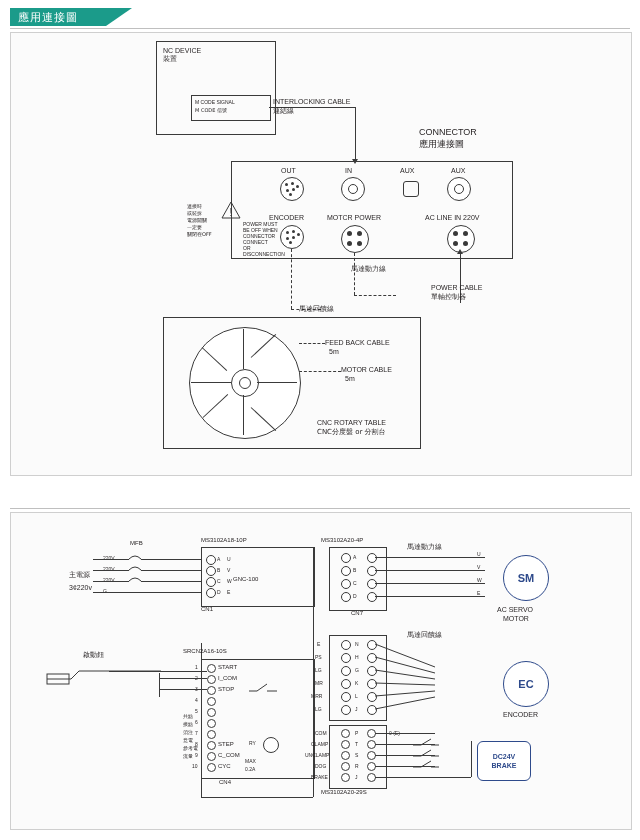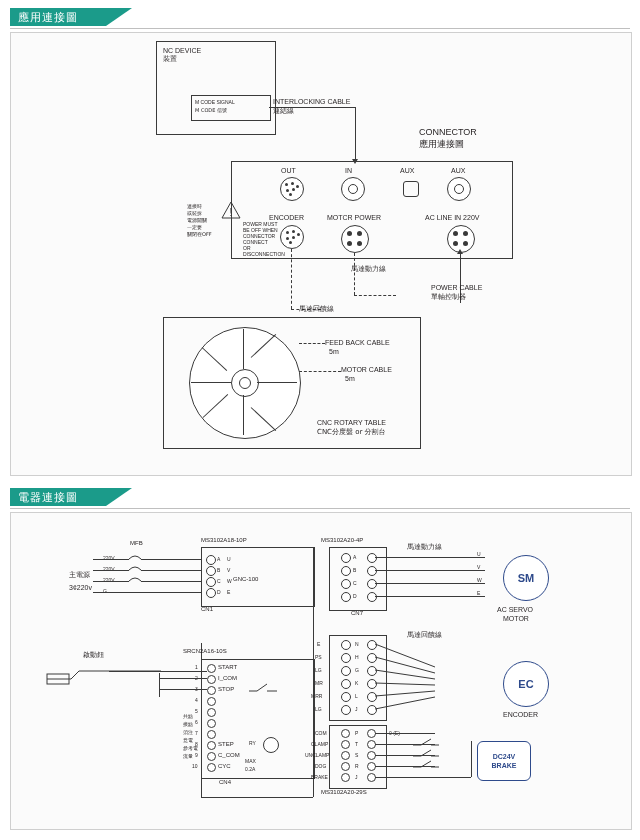--- a/index.html
+++ b/index.html
@@ -168,25 +168,20 @@
     <div class="t t7" style="left:314px;top:305px;">FEED BACK CABLE</div>
     <div class="t t7" style="left:318px;top:314px;">5m</div>
     <div class="dsh-h" style="left:288px;top:338px;width:42px;"></div>
     <div class="t t7" style="left:330px;top:332px;">MOTOR CABLE</div>
     <div class="t t7" style="left:334px;top:341px;">5m</div>
 
     <div class="t t7" style="left:306px;top:385px;">CNC ROTARY TABLE</div>
     <div class="t t7 cn" style="left:306px;top:395px;">CNC分度盤 or 分割台</div>
   </div>
 
-  <div class="sec-head" style="top:488px;">
-    <div class="bar"></div>
-    <div class="tail"></div>
-    <div class="txt">電器連接圖</div>
-  </div>
   <div class="sec-rule" style="top:508px;"></div>
 
   <div class="panel" style="left:10px;top:512px;width:620px;height:316px;">
 
     <div class="t t7 cn" style="left:58px;top:58px;">主電源</div>
     <div class="t t7" style="left:58px;top:70px;">3¢220v</div>
     <div class="t t6" style="left:119px;top:27px;font-size:6px;">MFB</div>
 
     <div class="t t5" style="left:92px;top:42px;">220V</div>
     <div class="t t5" style="left:92px;top:53px;">220V</div>

